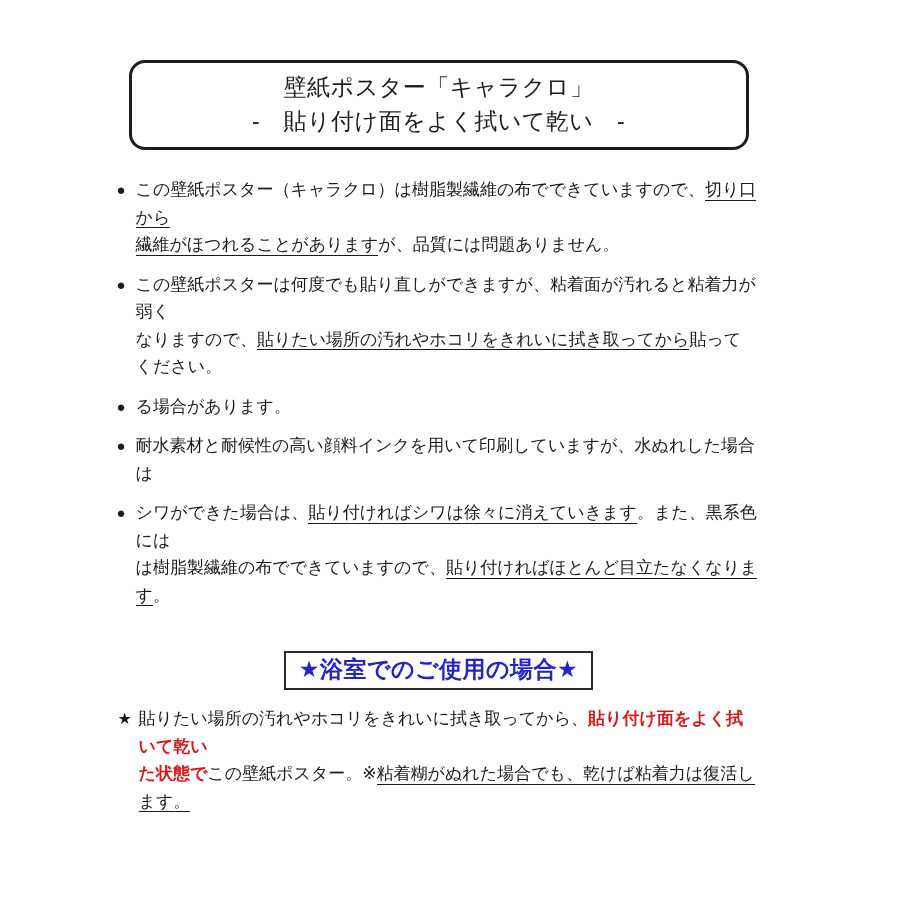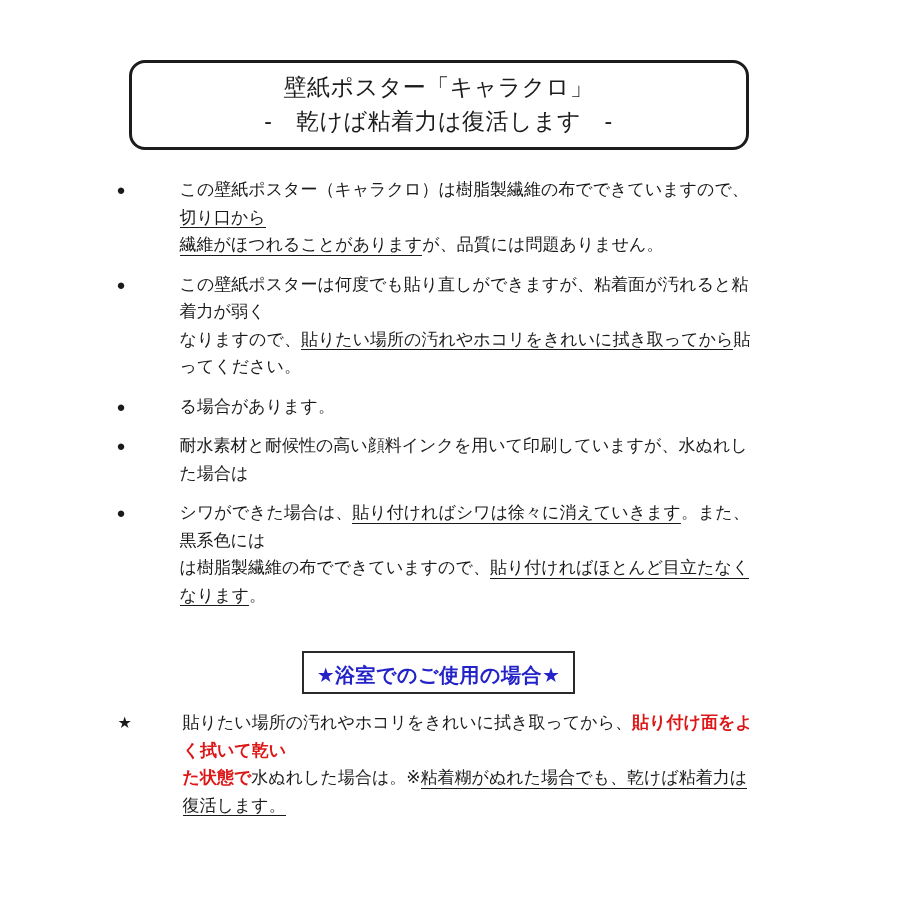--- a/index.html
+++ b/index.html
@@ -22,38 +22,38 @@
   
   .content{width:640px;margin:0 auto;}
   .notes{margin-top:26px;}
   .note{position:relative;padding-left:17px;font-size:17px;line-height:27.5px;margin-bottom:12px;}
   .note .marker{position:absolute;left:-2px;top:0;font-size:15px;}
   .bath-item{position:relative;padding-left:20px;font-size:17px;line-height:27.5px;margin-bottom:11px;}
   .bath-item .marker{position:absolute;left:-1px;top:0;font-size:16px;}
   .seg{white-space:pre-wrap;}
   .seg.u{border-bottom:1.6px solid #1a1a1a;padding-bottom:.5px;}
   .seg.r{color:#dd1717;font-weight:bold;}
-  .line{white-space:nowrap;margin-left:44px;}
+  .line{white-space:nowrap;}
 
   
   .bath-heading-wrap{text-align:center;margin:42px 0 15px;}
   .bath-heading{
     display:inline-block;border:2.5px solid #2a2a2a;
-    padding:9px 13px 3px;font-size:20px;font-weight:bold;color:#2323c8;
+    padding:1px 13px 3px;font-size:23px;font-weight:bold;color:#2323c8;
     letter-spacing:.5px;
   }
 </style>
 </head>
 <body>
 
 <div class="page">
 
   <div class="title-box">
     <div class="title-line">壁紙ポスター「キャラクロ」</div>
-    <div class="title-line">-　乾けば粘着力は復活します　-</div>
+    <div class="title-line">-　貼り付け面をよく拭いて乾い　-</div>
   </div>
 
   <div class="content">
 
     <div class="notes">
       <div class="note">
         <span class="marker">●</span>
         <div class="line"><span class="seg">この壁紙ポスター（キャラクロ）は樹脂製繊維の布でできていますので、</span><span class="seg u">切り口から</span></div>
         <div class="line"><span class="seg u">繊維がほつれることがあります</span><span class="seg">が、品質には問題ありません。</span></div>
       </div>
@@ -78,19 +78,19 @@
     </div>
 
     <div class="bath-heading-wrap">
       <span class="bath-heading">★浴室でのご使用の場合★</span>
     </div>
 
     <div>
       <div class="bath-item">
         <span class="marker">★</span>
         <div class="line"><span class="seg">貼りたい場所の汚れやホコリをきれいに拭き取ってから、</span><span class="seg r">貼り付け面をよく拭いて乾い</span></div>
-        <div class="line"><span class="seg r">た状態で</span><span class="seg">水ぬれした場合は。※</span><span class="seg u">粘着糊がぬれた場合でも、乾けば粘着力は復活します。</span></div>
+        <div class="line"><span class="seg r">た状態で</span><span class="seg">この壁紙ポスター。※</span><span class="seg u">粘着糊がぬれた場合でも、乾けば粘着力は復活します。</span></div>
       </div>
 
     </div>
 
   </div>
 </div>
 
 </body></html>

